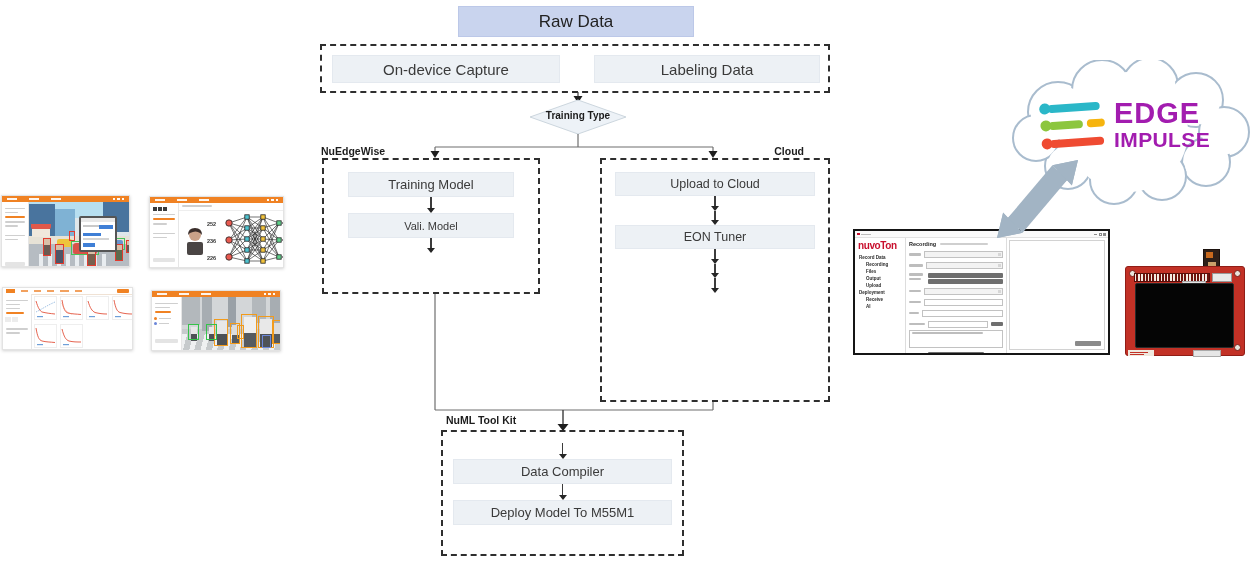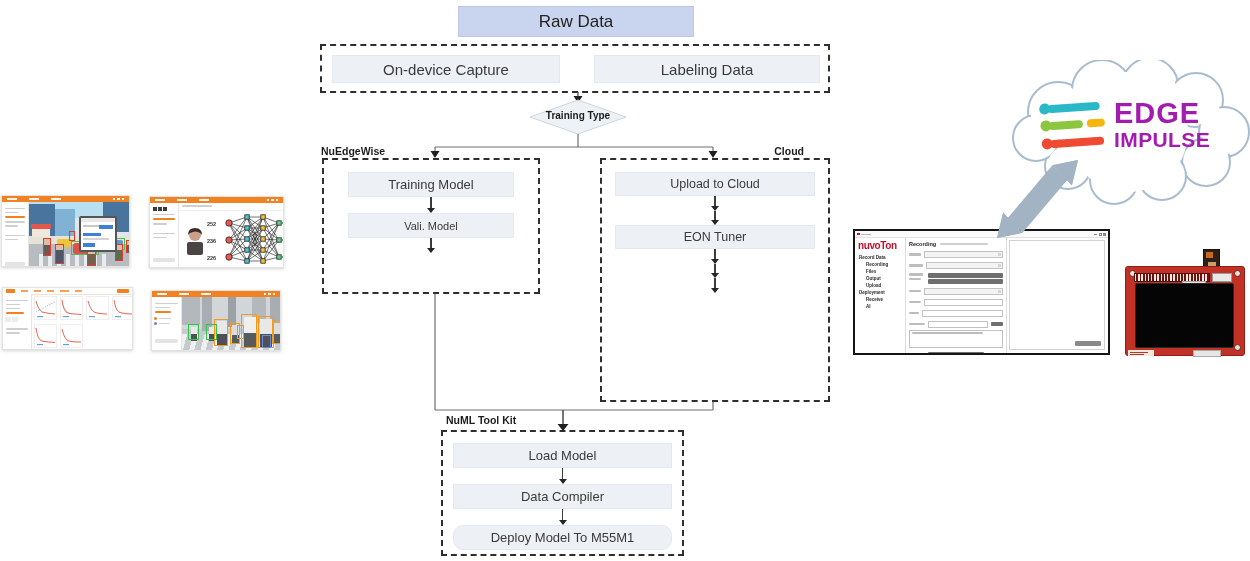--- a/index.html
+++ b/index.html
@@ -89,31 +89,30 @@
       <div class="sarrow" style="height:14.5px;">
           <div class="st"></div>
           <div class="sh"></div>
         </div>
     </div>
   </div>
 
   <div class="grouplabel" style="left:446px;top:414px;">NuML Tool Kit</div>
   <div class="dashed" style="left:441px;top:430px;width:243px;height:126px;">
     <div class="chain" style="padding-top:11px;">
-      <div class="flowbox" style="width:219px;height:25px;font-size:13px;">Load Model</div>
       <div class="sarrow" style="height:16px;">
           <div class="st"></div>
           <div class="sh"></div>
         </div>
       <div class="flowbox" style="width:219px;height:25px;font-size:13px;">Data Compiler</div>
       <div class="sarrow" style="height:16px;">
           <div class="st"></div>
           <div class="sh"></div>
         </div>
-      <div class="flowbox" style="width:219px;height:25px;font-size:13px;border-radius:10px;">Deploy Model To M55M1</div>
+      <div class="flowbox" style="width:219px;height:25px;font-size:13px;">Deploy Model To M55M1</div>
     </div>
   </div>
 
   <div class="mwin" style="left:1px;top:195px;width:129px;height:72px;">
     <div class="obar">
         <span class="wdash"></span>
         <span class="wdash"></span>
         <span class="wdash"></span>
         <span class="wctl">
           <i></i>

